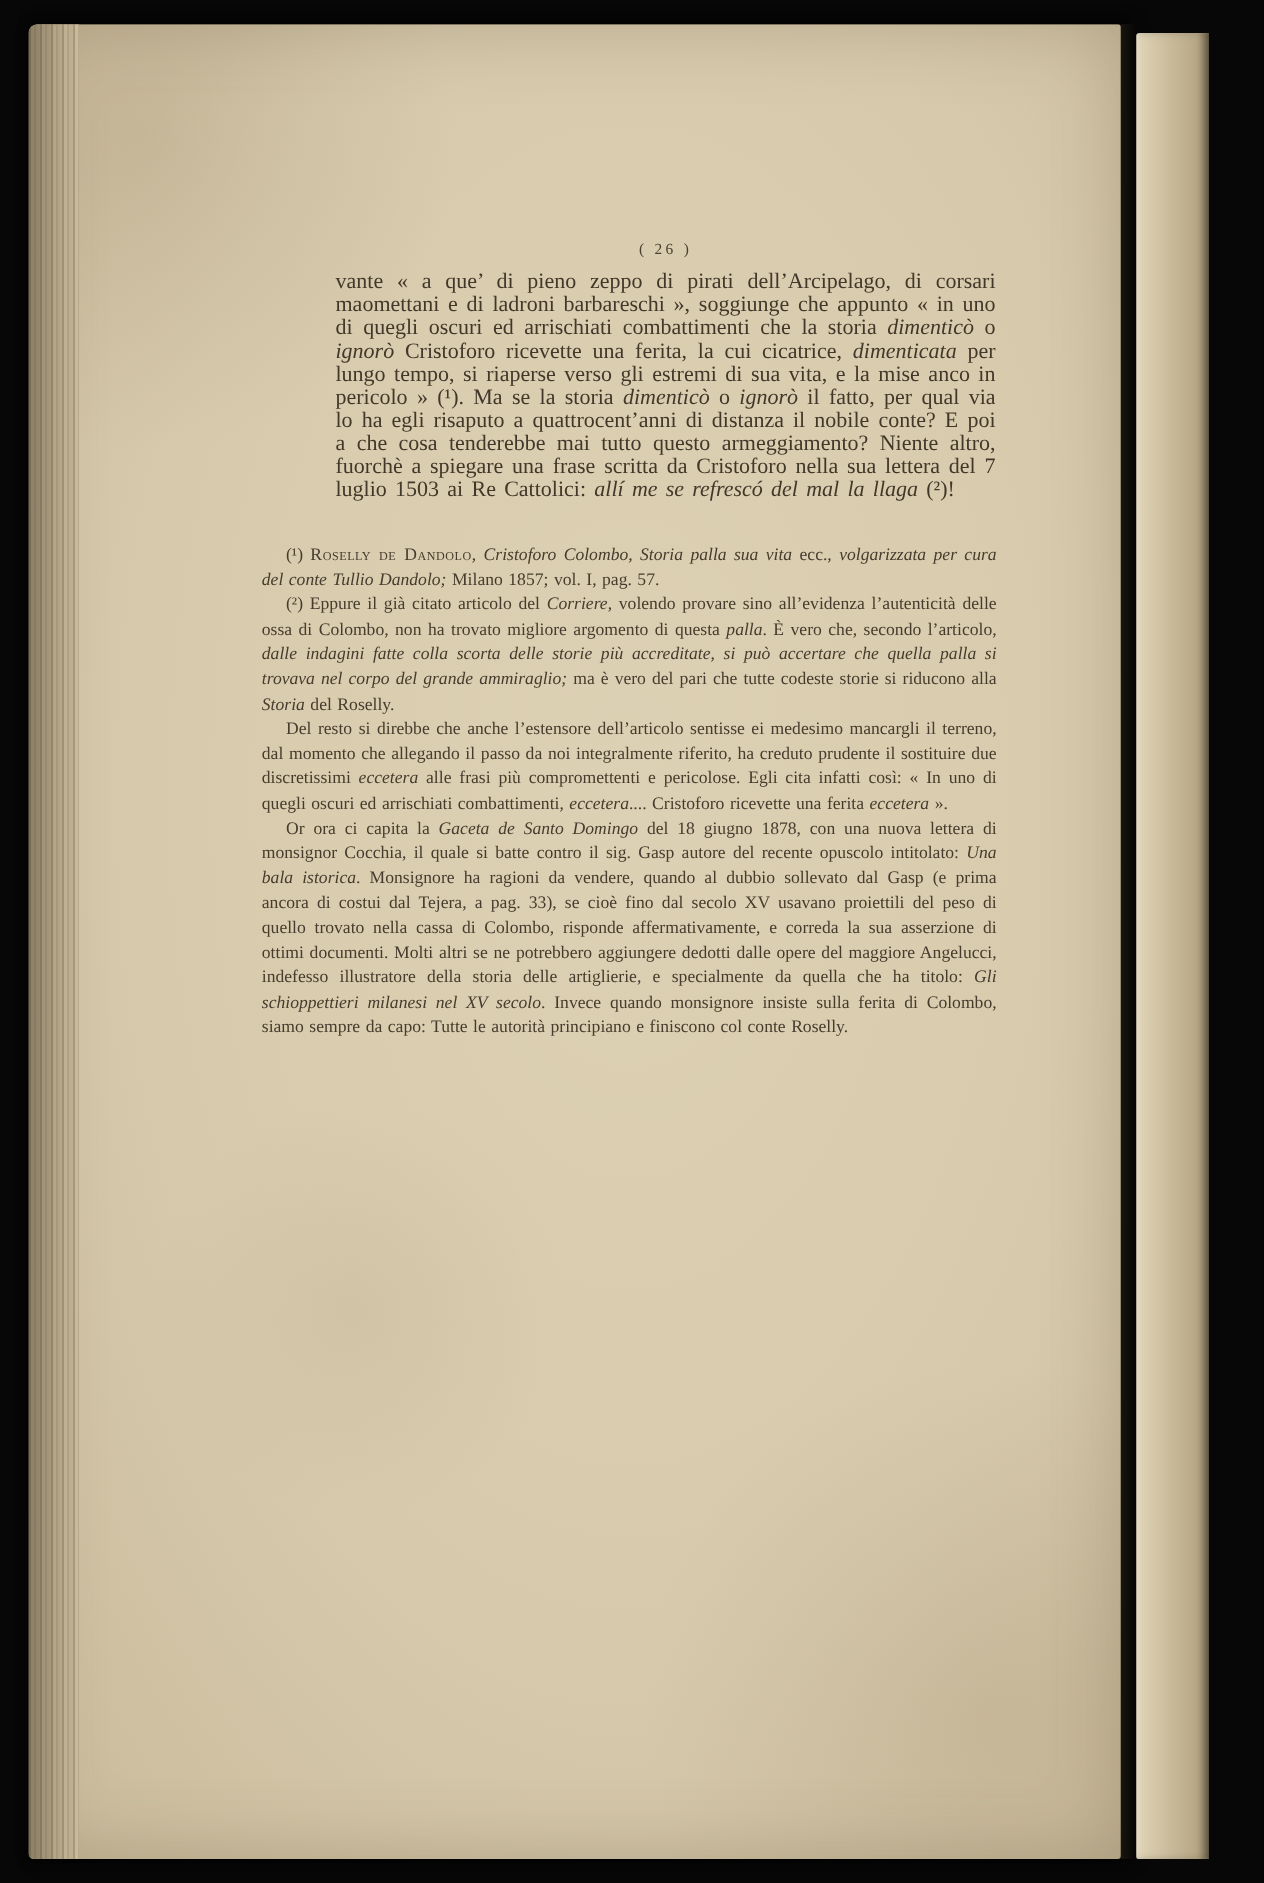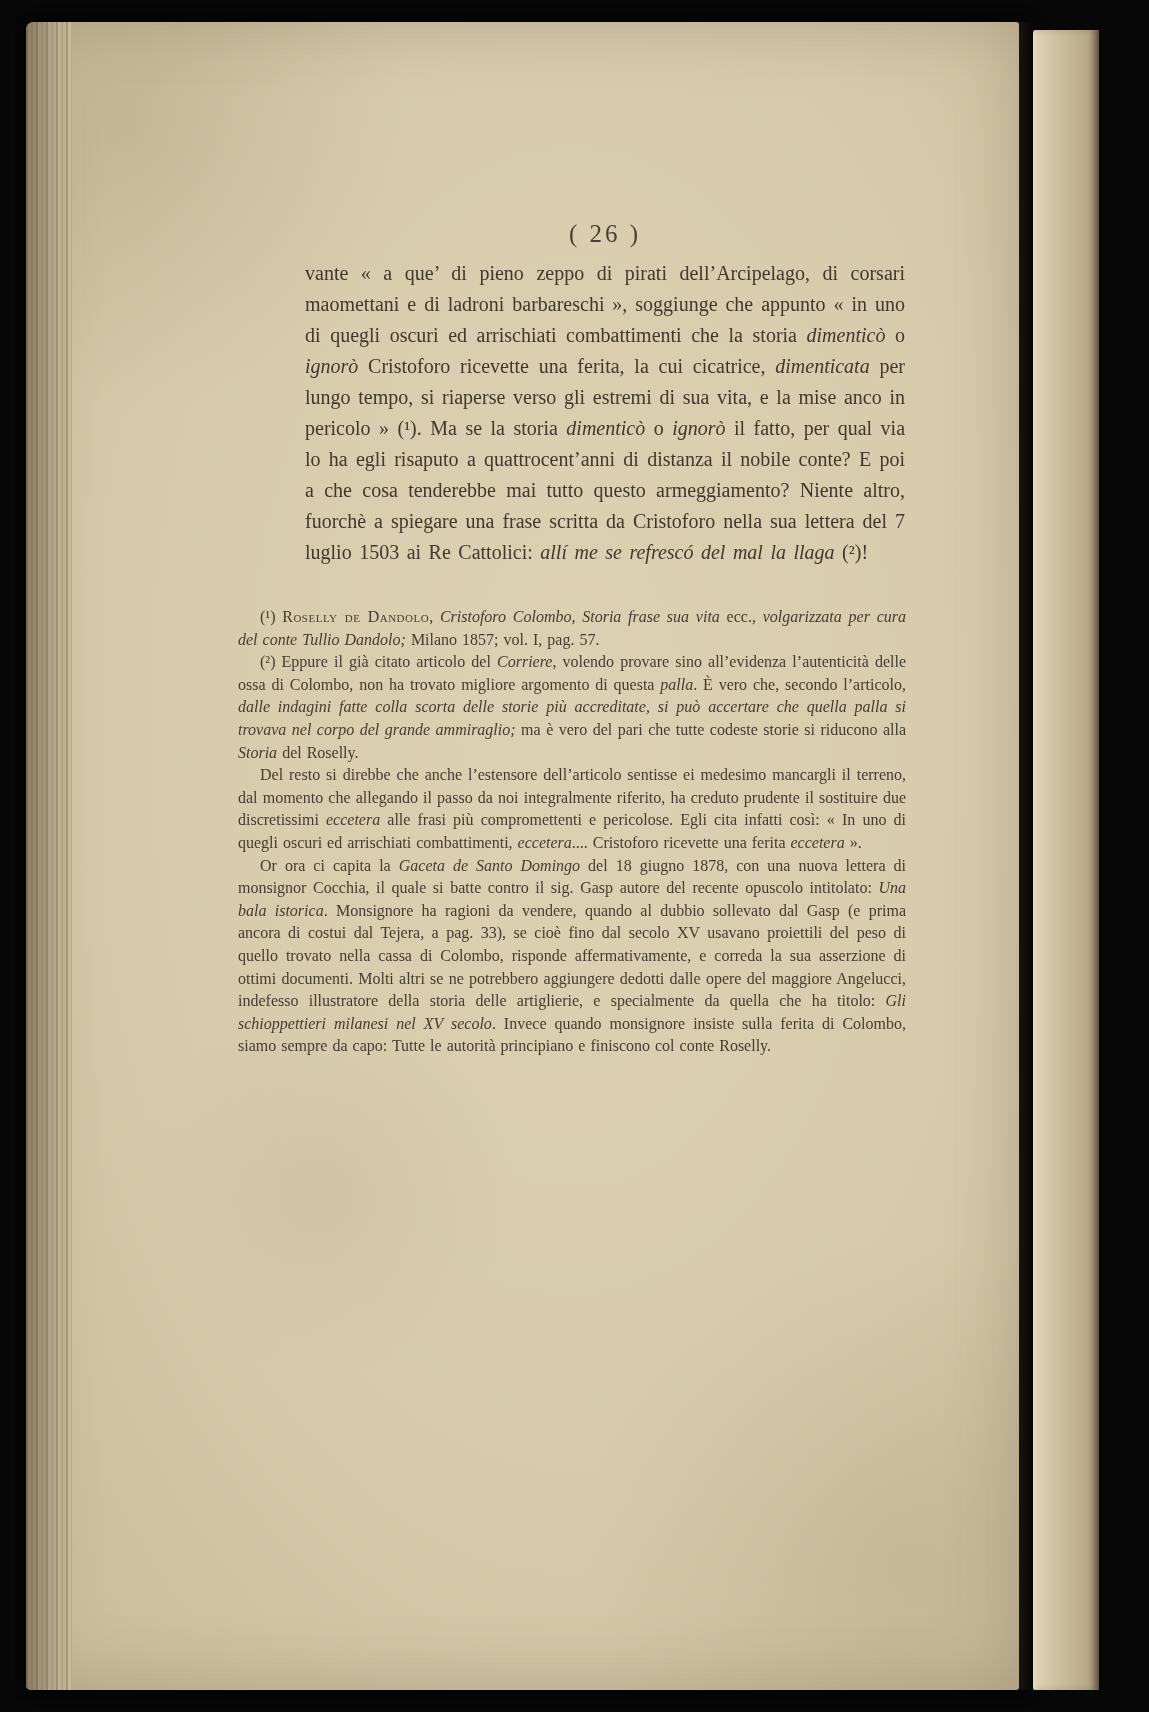--- a/index.html
+++ b/index.html
@@ -20,25 +20,25 @@
   }
   .page-stack {
     position:absolute; left:0; top:0; bottom:0; width:46px;
     border-radius:8px 0 0 5px;
     background:
       linear-gradient(90deg, rgba(58,48,32,.45), rgba(58,48,32,.12) 60%, rgba(0,0,0,0)),
       repeating-linear-gradient(90deg, #ab9b7d 0 2px, #cbbc9d 2px 5px, #b9aa8b 5px 7px, #c4b596 7px 10px);
   }
   .page-number {
     margin:198px 0 0 279px; width:600px; text-align:center;
-    font-size:25px; letter-spacing:3px; color:#4a4033;
+    font-size:14px; letter-spacing:3px; color:#4a4033;
   }
   .body-text {
     margin:10px 0 0 279px; width:600px;
-    font-size:20px; line-height:31px; text-align:justify;
+    font-size:20px; line-height:21px; text-align:justify;
     color:#42382a; word-spacing:2.5px;
   }
   .footnotes {
     margin:38px 0 0 212px; width:668px;
     font-size:16px; line-height:22.6px; text-align:justify;
     color:#463c2d; word-spacing:1px;
   }
   .fn { margin:0; text-indent:22px; }
   .run-i { font-style:italic; }
   .run-sc { font-variant:small-caps; letter-spacing:.5px; }
@@ -55,21 +55,21 @@
 </style>
 </head>
 <body>
 
 <div class="scene">
   <div class="page">
     <div class="page-stack"></div>
     <div class="page-number">( 26 )</div>
     <div class="body-text"><span class="run-n">vante « a que’ di pieno zeppo di pirati dell’Arcipelago, di corsari maomettani e di ladroni barbareschi », soggiunge che appunto « in uno di quegli oscuri ed arrischiati combattimenti che la storia </span><span class="run-i">dimenticò</span><span class="run-n"> o </span><span class="run-i">ignorò</span><span class="run-n"> Cristoforo ricevette una ferita, la cui cicatrice, </span><span class="run-i">dimenticata</span><span class="run-n"> per lungo tempo, si riaperse verso gli estremi di sua vita, e la mise anco in pericolo » (¹). Ma se la storia </span><span class="run-i">dimenticò</span><span class="run-n"> o </span><span class="run-i">ignorò</span><span class="run-n"> il fatto, per qual via lo ha egli risaputo a quattrocent’anni di distanza il nobile conte? E poi a che cosa tenderebbe mai tutto questo armeggiamento? Niente altro, fuorchè a spiegare una frase scritta da Cristoforo nella sua lettera del 7 luglio 1503 ai Re Cattolici: </span><span class="run-i">allí me se refrescó del mal la llaga</span><span class="run-n"> (²)!</span></div>
     <div class="footnotes">
-      <p class="fn"><span class="run-n">(¹) </span><span class="run-sc">Roselly de Dandolo</span><span class="run-n">, </span><span class="run-i">Cristoforo Colombo, Storia frase sua vita</span><span class="run-n"> ecc., </span><span class="run-i">volgarizzata per cura del conte Tullio Dandolo;</span><span class="run-n"> Milano 1857; vol. I, pag. 57.</span></p>
+      <p class="fn"><span class="run-n">(¹) </span><span class="run-sc">Roselly de Dandolo</span><span class="run-n">, </span><span class="run-i">Cristoforo Colombo, Storia palla sua vita</span><span class="run-n"> ecc., </span><span class="run-i">volgarizzata per cura del conte Tullio Dandolo;</span><span class="run-n"> Milano 1857; vol. I, pag. 57.</span></p>
       <p class="fn"><span class="run-n">(²) Eppure il già citato articolo del </span><span class="run-i">Corriere</span><span class="run-n">, volendo provare sino all’evidenza l’autenticità delle ossa di Colombo, non ha trovato migliore argomento di questa </span><span class="run-i">palla</span><span class="run-n">. È vero che, secondo l’articolo, </span><span class="run-i">dalle indagini fatte colla scorta delle storie più accreditate, si può accertare che quella palla si trovava nel corpo del grande ammiraglio;</span><span class="run-n"> ma è vero del pari che tutte codeste storie si riducono alla </span><span class="run-i">Storia</span><span class="run-n"> del Roselly.</span></p>
       <p class="fn"><span class="run-n">Del resto si direbbe che anche l’estensore dell’articolo sentisse ei medesimo mancargli il terreno, dal momento che allegando il passo da noi integralmente riferito, ha creduto prudente il sostituire due discretissimi </span><span class="run-i">eccetera</span><span class="run-n"> alle frasi più compromettenti e pericolose. Egli cita infatti così: « In uno di quegli oscuri ed arrischiati combattimenti, </span><span class="run-i">eccetera</span><span class="run-n">.... Cristoforo ricevette una ferita </span><span class="run-i">eccetera</span><span class="run-n"> ».</span></p>
       <p class="fn"><span class="run-n">Or ora ci capita la </span><span class="run-i">Gaceta de Santo Domingo</span><span class="run-n"> del 18 giugno 1878, con una nuova lettera di monsignor Cocchia, il quale si batte contro il sig. Gasp autore del recente opuscolo intitolato: </span><span class="run-i">Una bala istorica</span><span class="run-n">. Monsignore ha ragioni da vendere, quando al dubbio sollevato dal Gasp (e prima ancora di costui dal Tejera, a pag. 33), se cioè fino dal secolo XV usavano proiettili del peso di quello trovato nella cassa di Colombo, risponde affermativamente, e correda la sua asserzione di ottimi documenti. Molti altri se ne potrebbero aggiungere dedotti dalle opere del maggiore Angelucci, indefesso illustratore della storia delle artiglierie, e specialmente da quella che ha titolo: </span><span class="run-i">Gli schioppettieri milanesi nel XV secolo</span><span class="run-n">. Invece quando monsignore insiste sulla ferita di Colombo, siamo sempre da capo: Tutte le autorità principiano e finiscono col conte Roselly.</span></p>
     </div>
   </div>
   <div class="page-gap"></div>
   <div class="next-page"></div>
 </div>
 
 </body></html>

